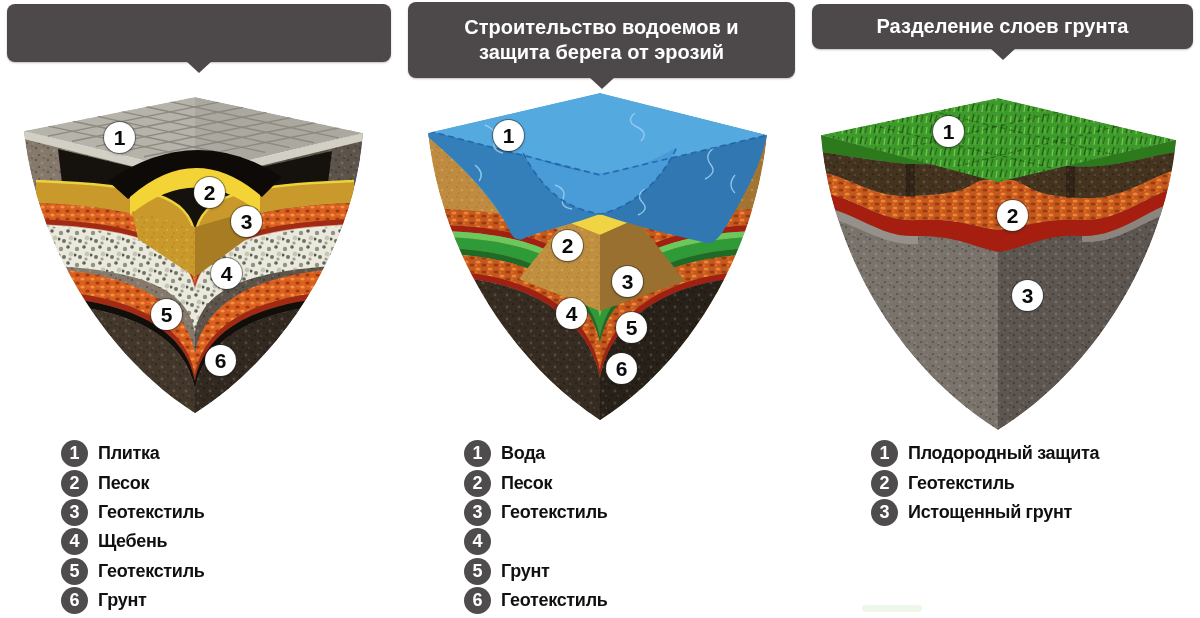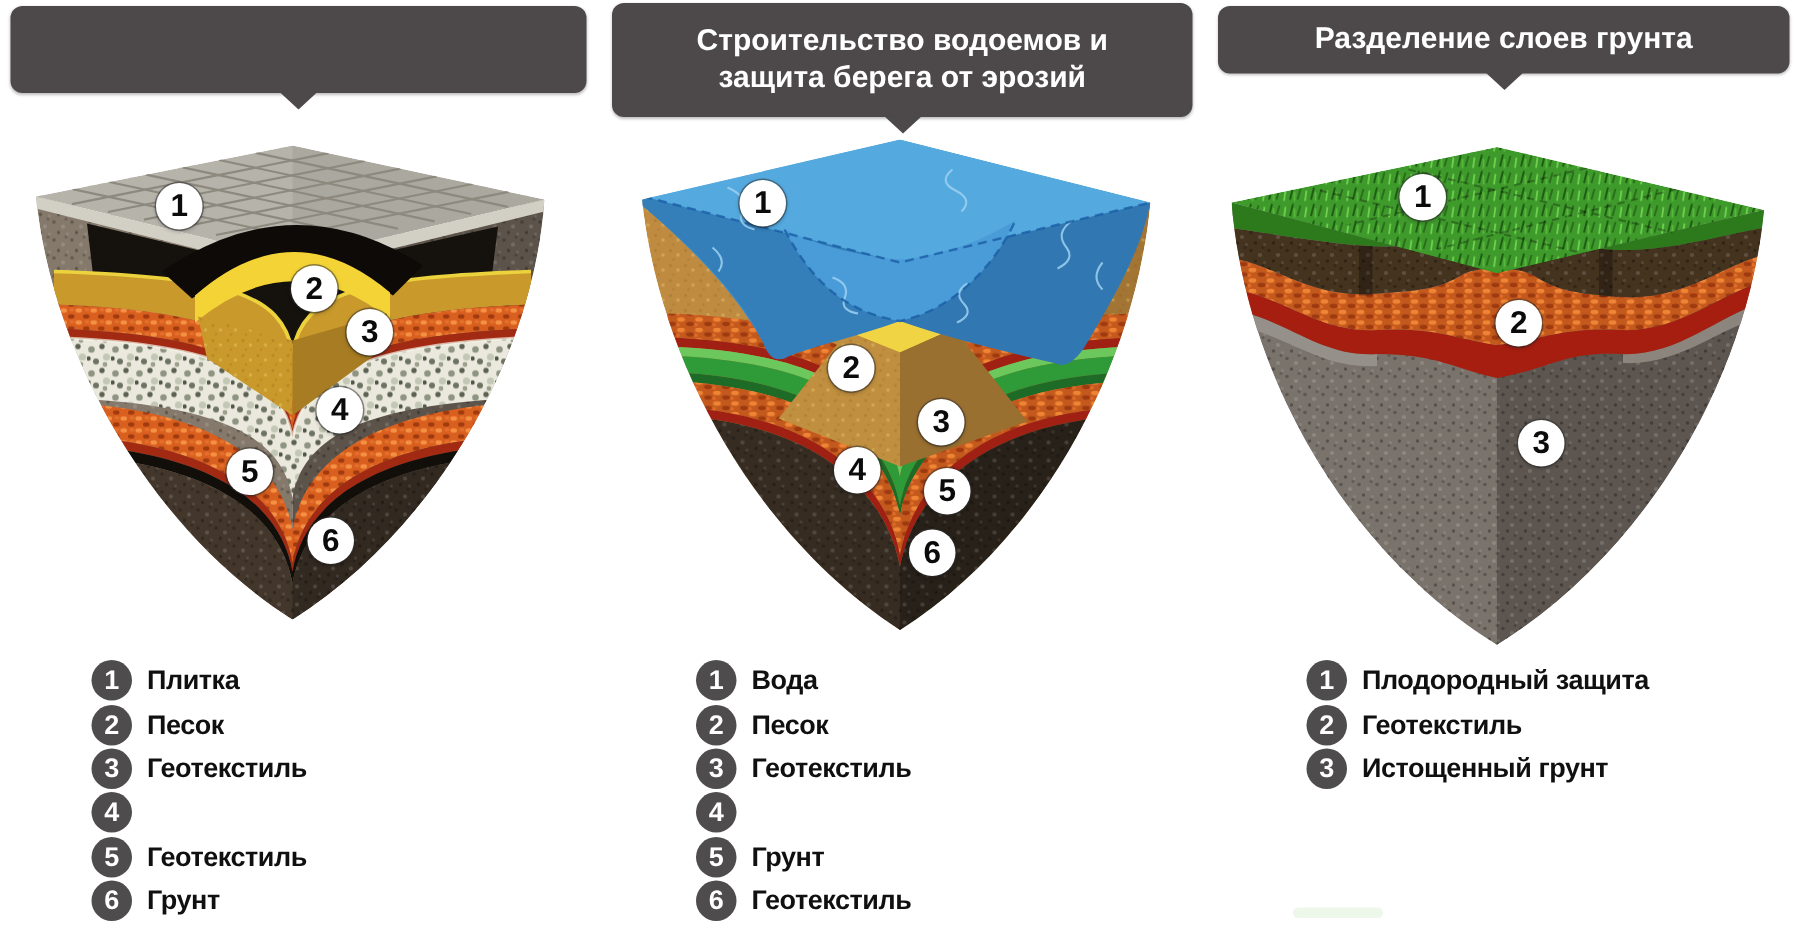--- a/index.html
+++ b/index.html
@@ -288,20 +288,21 @@
     <div class="lg-row">
       <span class="lg-num">2</span>
       <span class="lg-label">Песок</span>
     </div>
     <div class="lg-row">
       <span class="lg-num">3</span>
       <span class="lg-label">Геотекстиль</span>
     </div>
     <div class="lg-row">
       <span class="lg-num">4</span>
+      <span class="lg-label">Щебень</span>
     </div>
     <div class="lg-row">
       <span class="lg-num">5</span>
       <span class="lg-label">Геотекстиль</span>
     </div>
     <div class="lg-row">
       <span class="lg-num">6</span>
       <span class="lg-label">Грунт</span>
     </div>
   </div>

